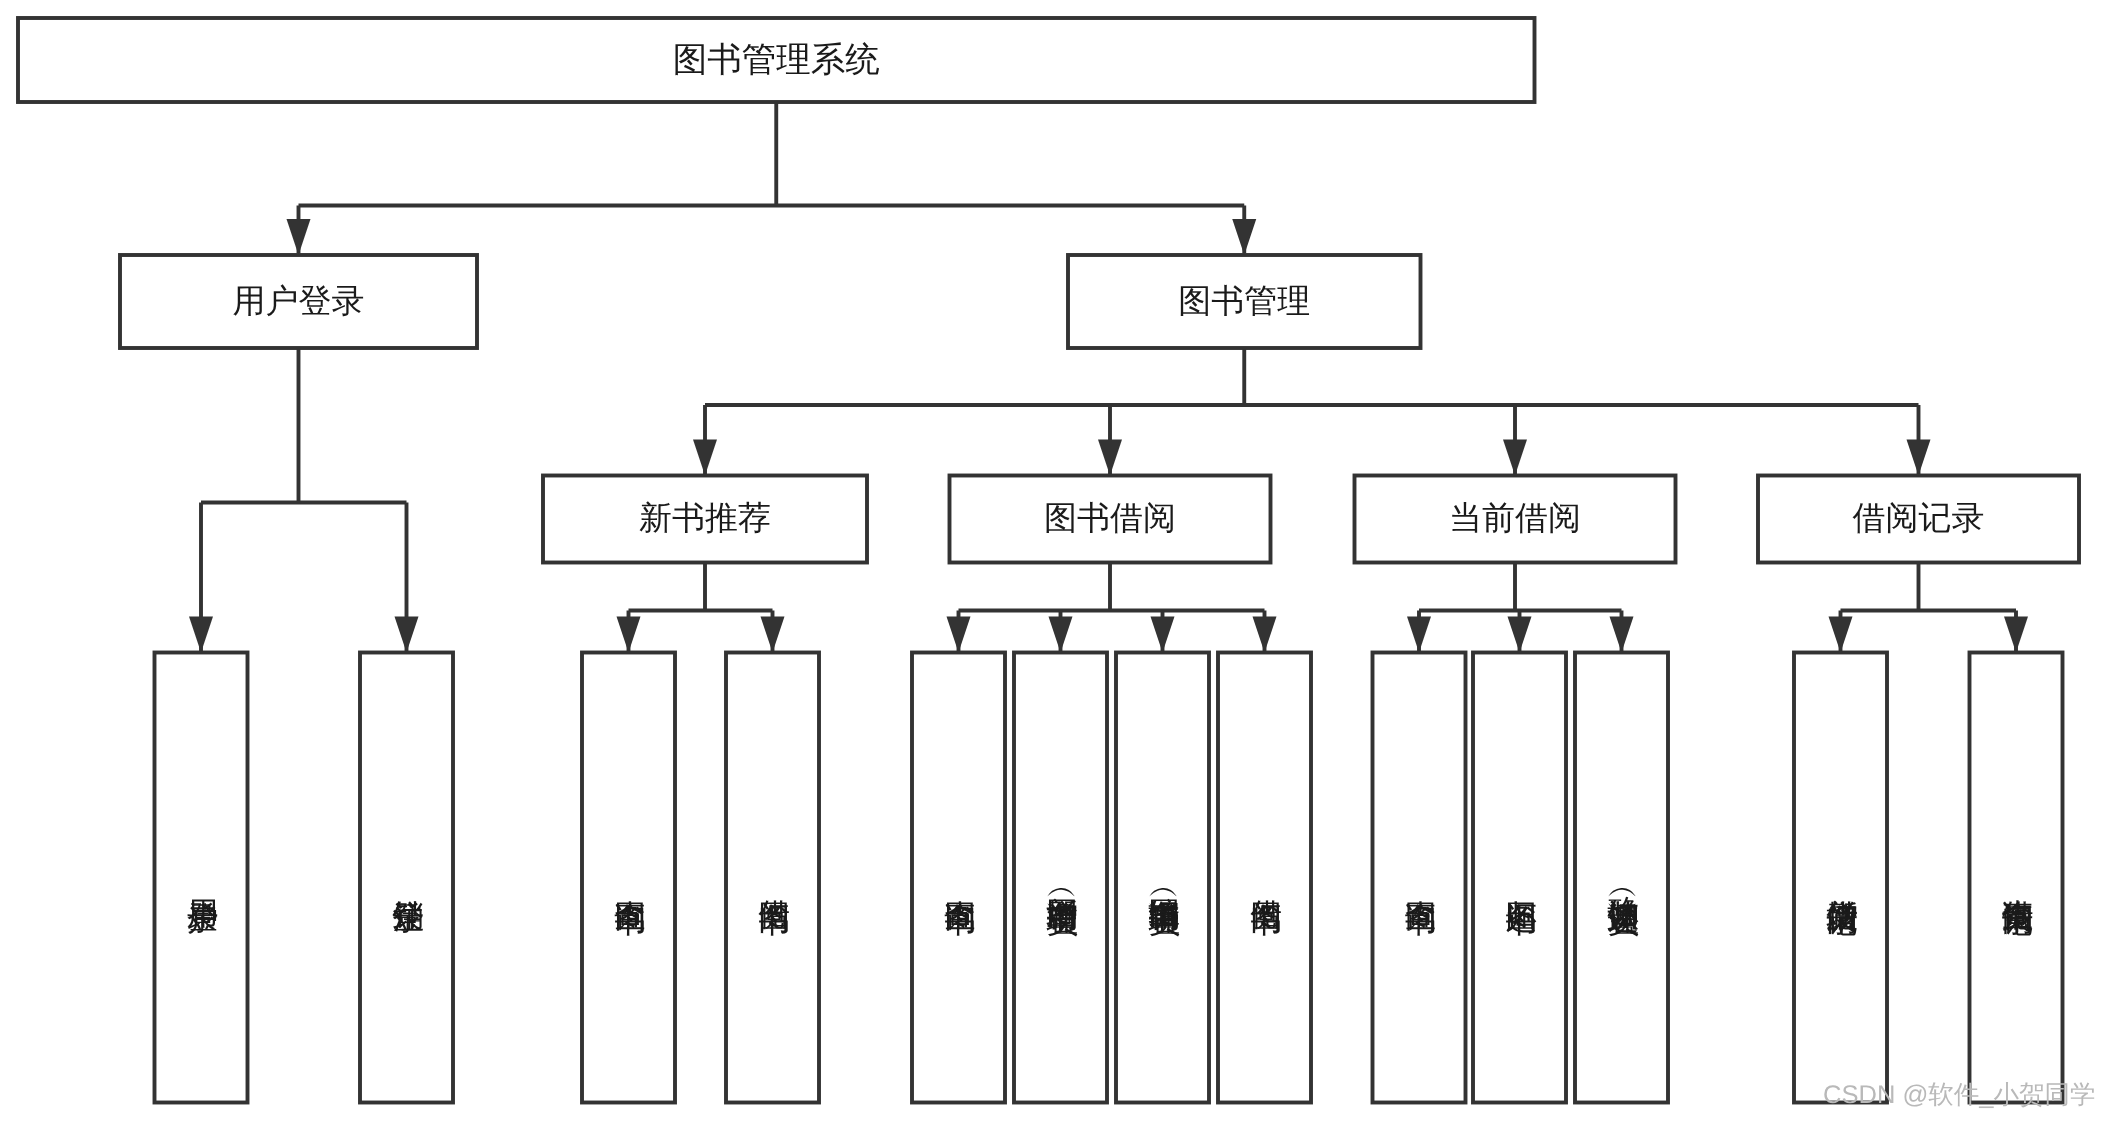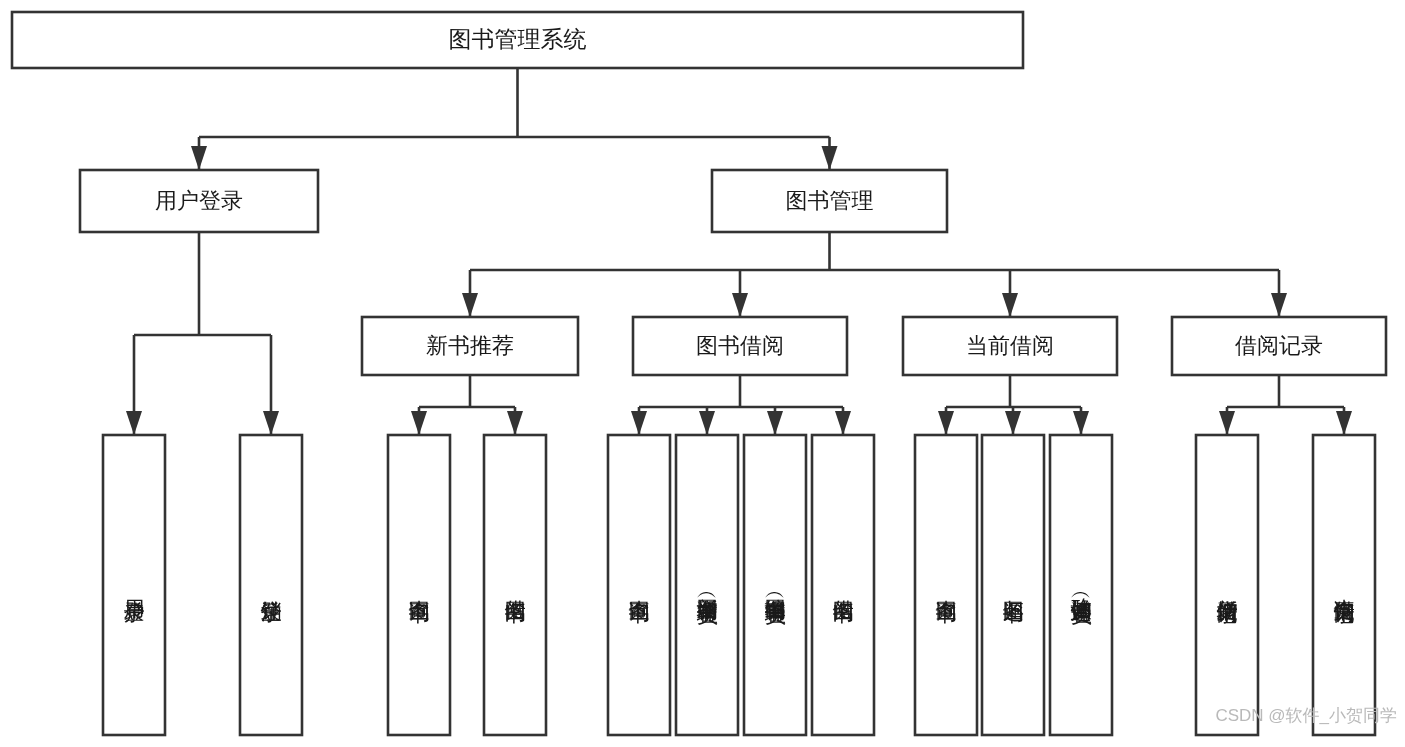--- a/index.html
+++ b/index.html
@@ -69,21 +69,21 @@
     display: flex;
     align-items: center;
     justify-content: center;
     text-align: center;
     pointer-events: none;
     user-select: none;
   }
   .watermark {
     position: absolute;
     right: 8px;
-    bottom: 20px;
+    bottom: 6px;
     font-family: "Liberation Sans", "DejaVu Sans", sans-serif;
     font-size: 17px;
     color: #b9b9b9;
     white-space: nowrap;
     user-select: none;
   }
 </style>
 </head>
 <body>
 

